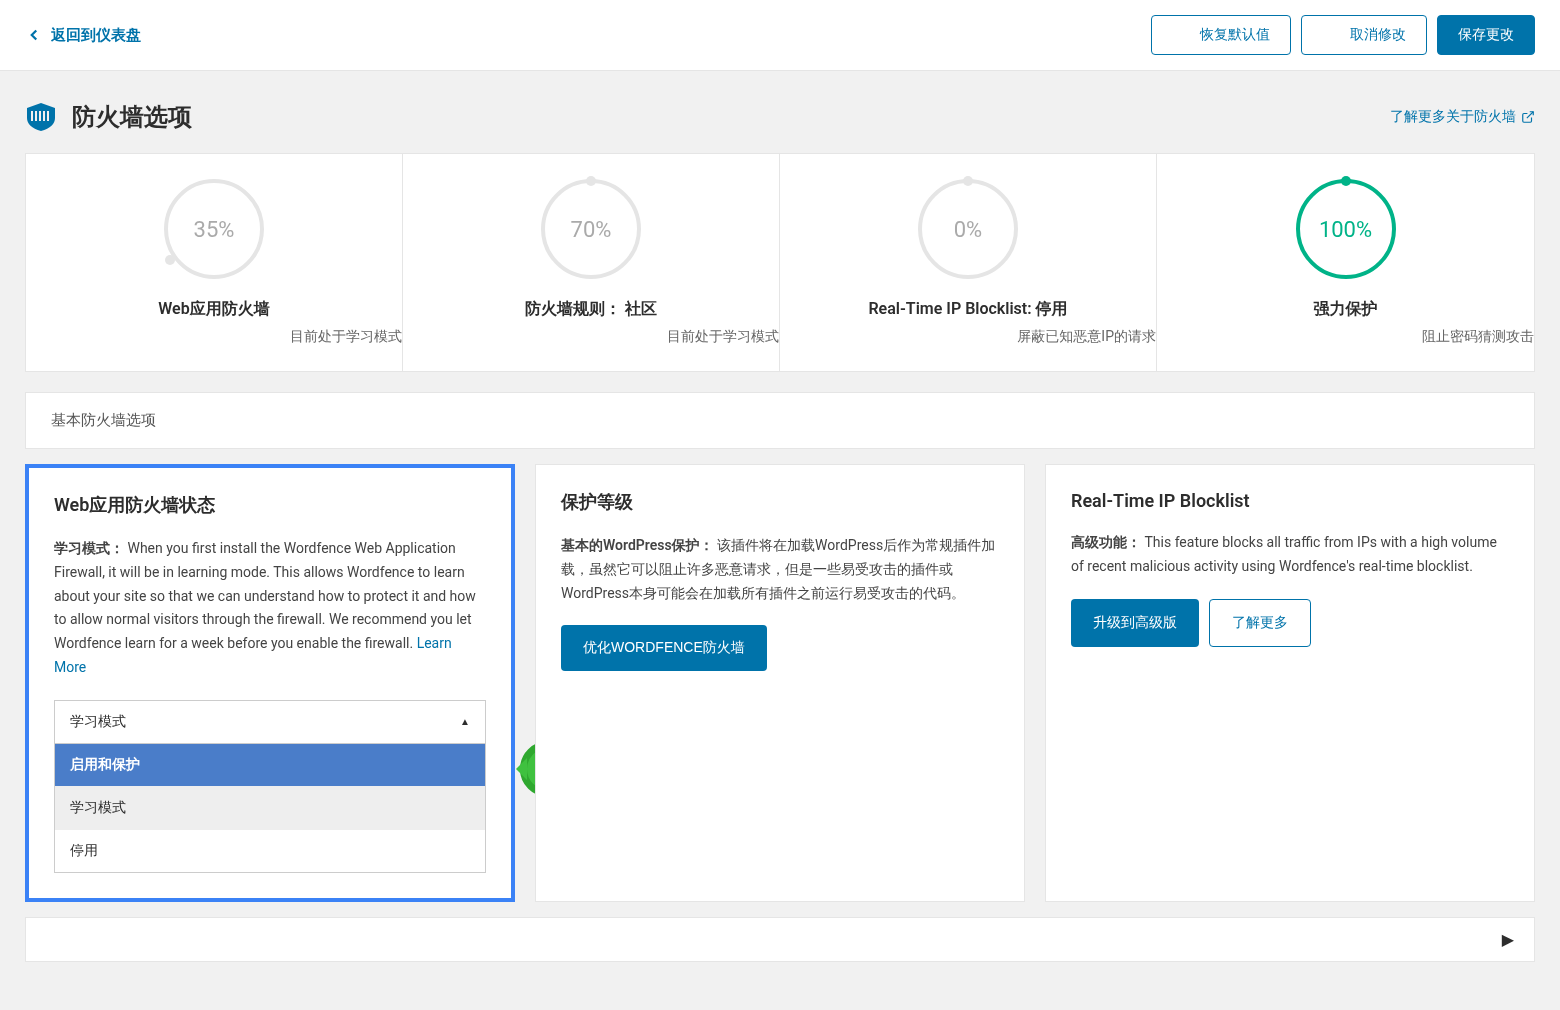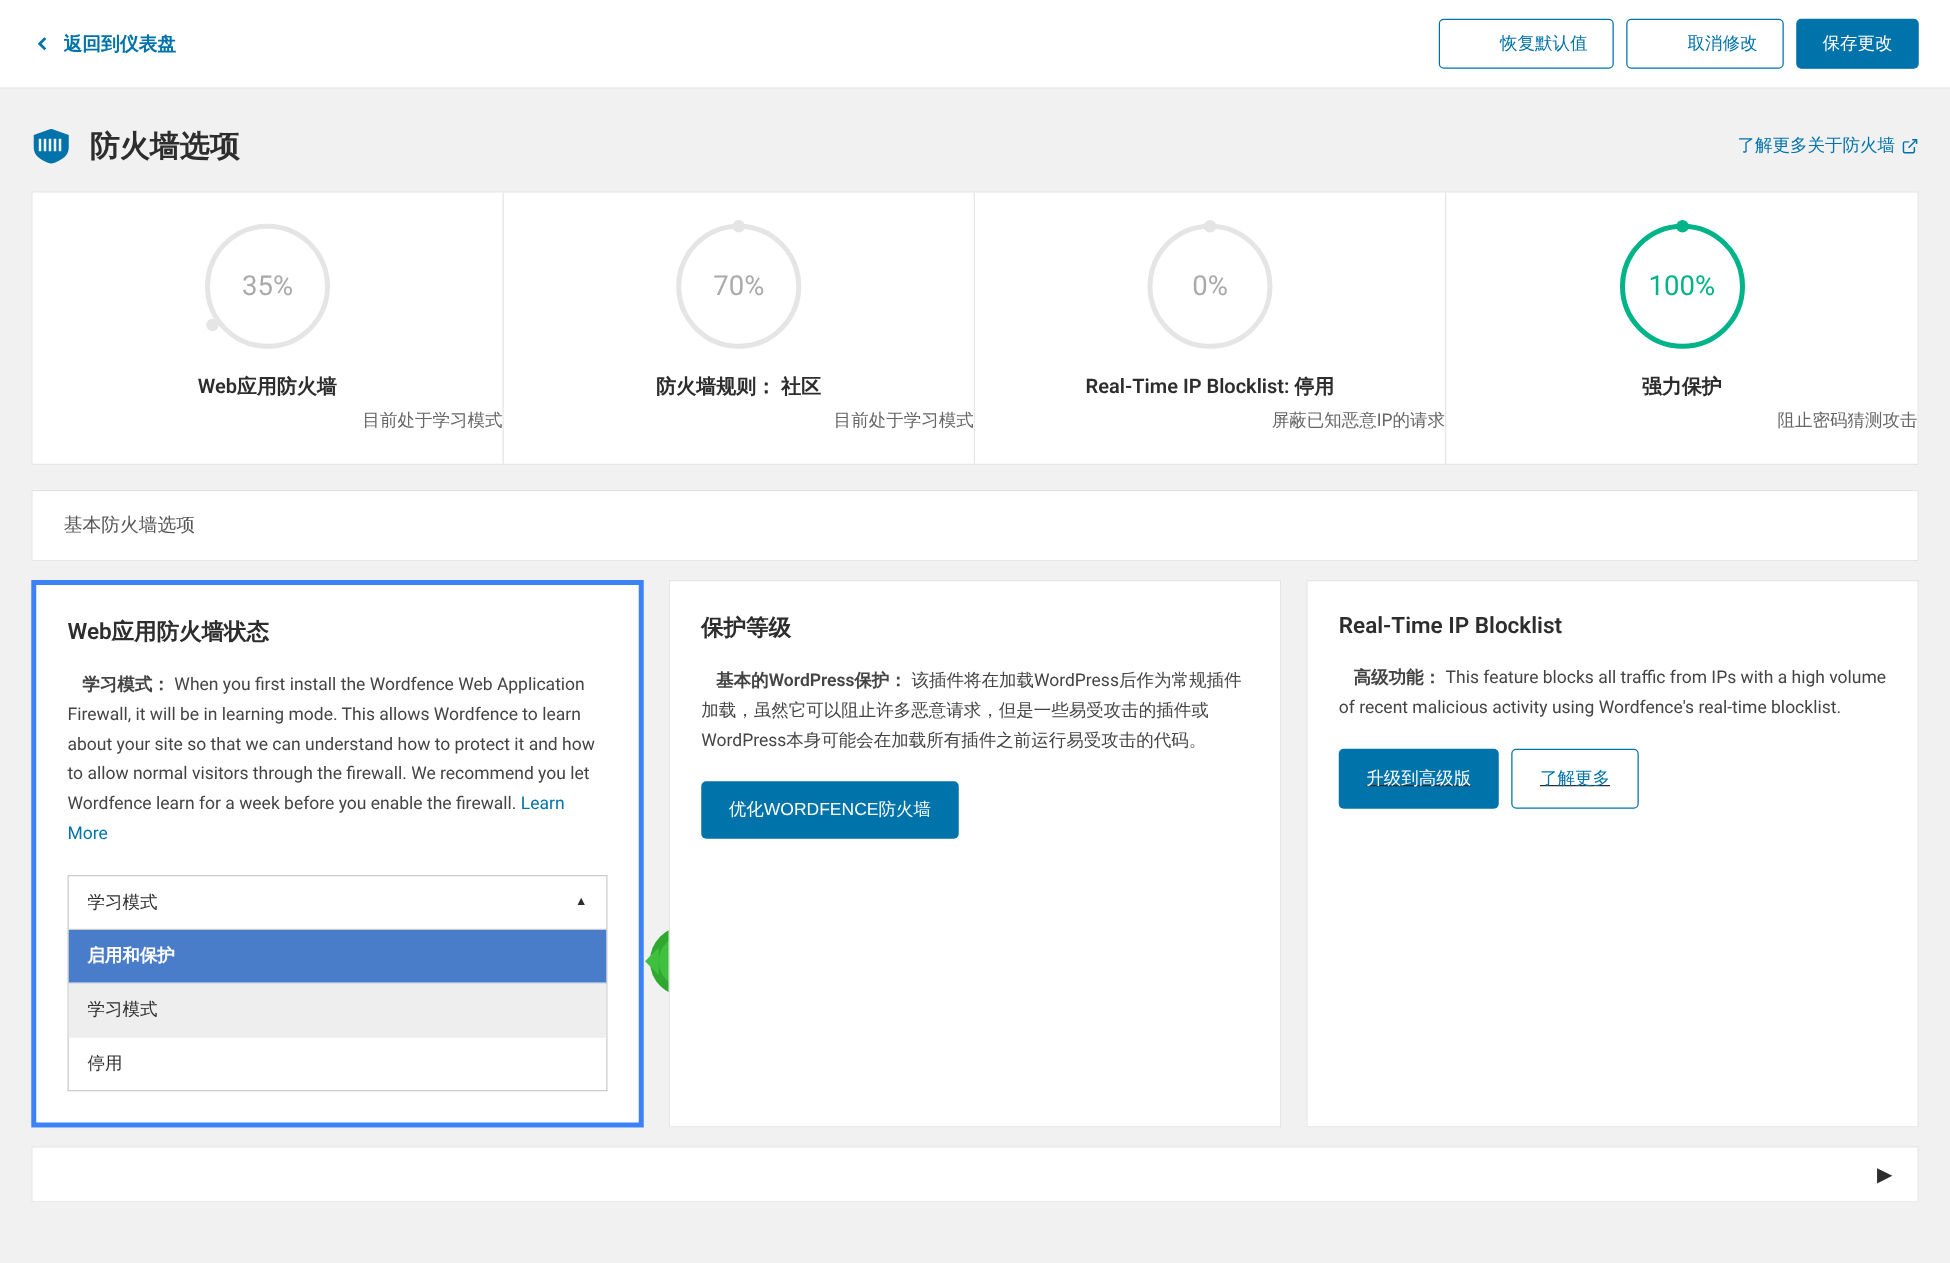--- a/index.html
+++ b/index.html
@@ -102,21 +102,21 @@
     }
     .card {
       background: #fff;
       border: 1px solid #e5e5e5;
       padding: 25px;
       position: relative;
     }
     .card.highlighted { border: 4px solid #3b82f6; }
     .card h2 { font-size: 18px; font-weight: 600; margin-bottom: 20px; }
     .card-text { font-size: 14px; line-height: 1.7; color: #444; margin-bottom: 20px; }
-    .card-text strong { font-weight: 600; margin-left: 12px; }
+    .card-text strong { font-weight: 600; }
     .learn-more-link { color: #0073aa; cursor: pointer; }
     
     .select-wrap {
       border: 1px solid #ccc;
       padding: 12px 15px;
       display: flex;
       justify-content: space-between;
       align-items: center;
       font-size: 14px;
       background: #fff;
@@ -176,21 +176,21 @@
     .btn-secondary {
       background: #fff;
       color: #0073aa;
       border: 1px solid #0073aa;
       padding: 14px 22px;
       border-radius: 4px;
       font-size: 14px;
       cursor: pointer;
       margin-left: 10px;
     }
-    .btn-row { display: flex; text-decoration: underline; }
+    .btn-row { display: flex; }
     
     .expand-arrow {
       background: #fff;
       margin: 15px 25px 25px;
       padding: 12px 20px;
       border: 1px solid #e5e5e5;
       text-align: right;
       cursor: pointer;
     }
     

